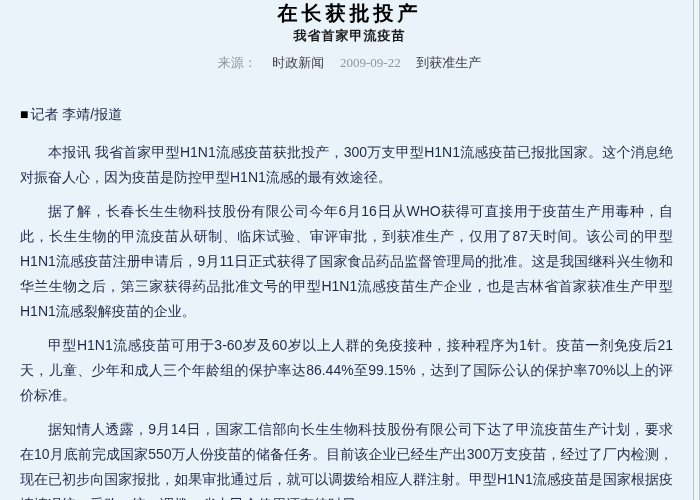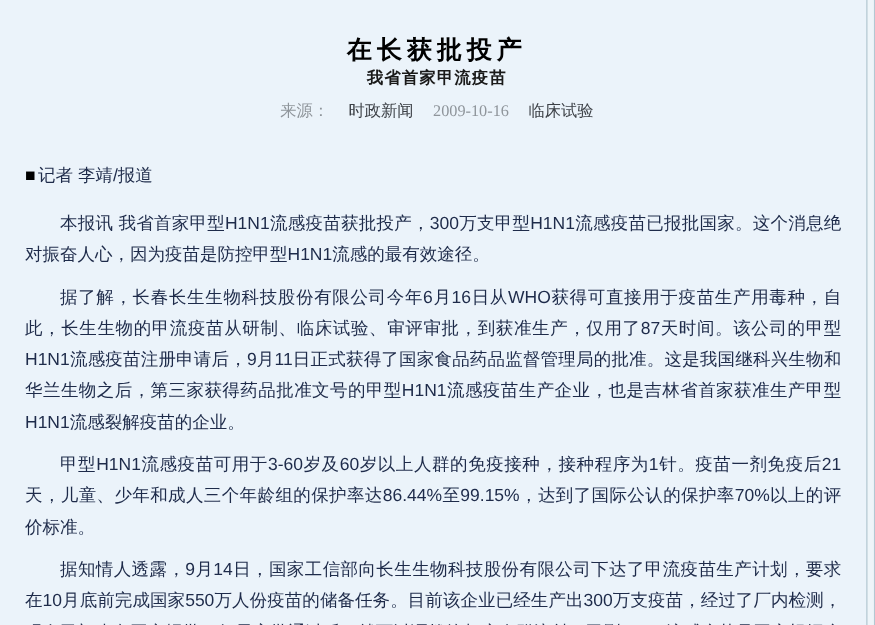--- a/index.html
+++ b/index.html
@@ -22,21 +22,20 @@
   }
   .right-strip {
     position: absolute;
     top: 0; right: 0;
     width: 5px; height: 100%;
     background: #eef5f9;
     border-left: 1px solid #b3c8d2;
   }
   .article-title {
     margin: 0;
-    padding-top: 26px;
     text-align: center;
     font-size: 20px;
     font-weight: bold;
     letter-spacing: 4px;
     color: #000000;
   }
   .article-subtitle {
     text-align: center;
     font-size: 13px;
     font-weight: bold;
@@ -78,22 +77,22 @@
 
 <div class="page">
 
   <h1 class="article-title">在长获批投产</h1>
 
   <div class="article-subtitle">我省首家甲流疫苗</div>
 
   <div class="source-line">
     <span class="dim">来源：</span>
     <span class="strong">时政新闻</span>
-    <span class="dim">2009-10-16</span>
-    <span class="strong">临床试验</span>
+    <span class="dim">2009-09-22</span>
+    <span class="strong">到获准生产</span>
   </div>
 
   <div class="byline">
     <span class="marker">■</span><span>记者 李靖/报道</span>
   </div>
 
   <div class="body-text">
     <p>本报讯 我省首家甲型H1N1流感疫苗获批投产，300万支甲型H1N1流感疫苗已报批国家。这个消息绝对振奋人心，因为疫苗是防控甲型H1N1流感的最有效途径。</p>
     <p>据了解，长春长生生物科技股份有限公司今年6月16日从WHO获得可直接用于疫苗生产用毒种，自此，长生生物的甲流疫苗从研制、临床试验、审评审批，到获准生产，仅用了87天时间。该公司的甲型H1N1流感疫苗注册申请后，9月11日正式获得了国家食品药品监督管理局的批准。这是我国继科兴生物和华兰生物之后，第三家获得药品批准文号的甲型H1N1流感疫苗生产企业，也是吉林省首家获准生产甲型H1N1流感裂解疫苗的企业。</p>
     <p>甲型H1N1流感疫苗可用于3-60岁及60岁以上人群的免疫接种，接种程序为1针。疫苗一剂免疫后21天，儿童、少年和成人三个年龄组的保护率达86.44%至99.15%，达到了国际公认的保护率70%以上的评价标准。</p>

